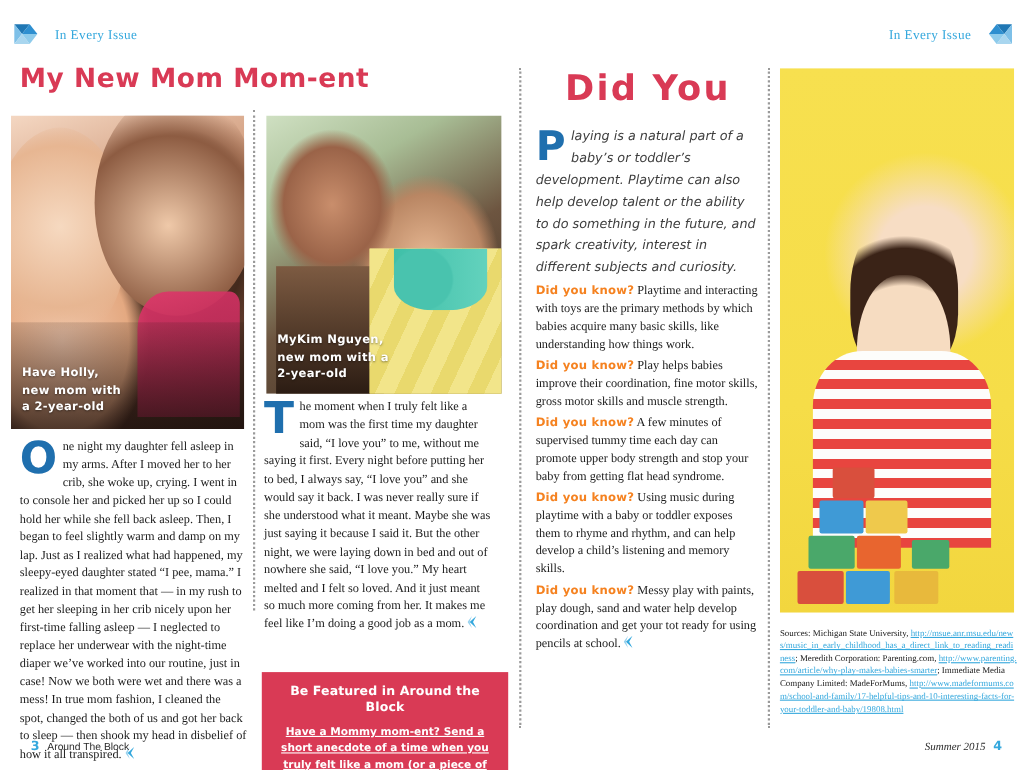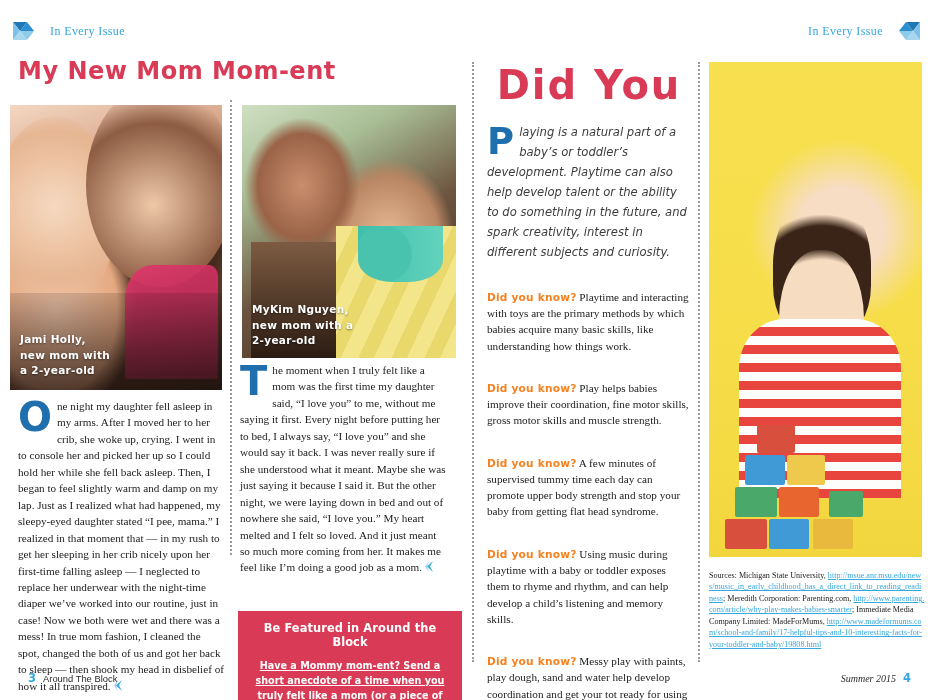--- a/index.html
+++ b/index.html
@@ -111,28 +111,28 @@
   
   .vdot { position: absolute; width: 1px; border-left: 2px dotted #9a9a9a; }
   .d1 { left: 230px; top: 100px; height: 455px; }
   .d2 { left: 472px; top: 62px; height: 600px; }
   .d3 { left: 698px; top: 62px; height: 600px; }
 
   
   .dyk { position: absolute; left: 487px; top: 62px; width: 204px; }
   .dyk-title {
     color: #d93a55; font-family: "DejaVu Sans", sans-serif; font-weight: bold;
-    font-size: 40px; line-height: 1.18; letter-spacing: 2px; text-align: center;
+    font-size: 32px; line-height: 1.18; letter-spacing: 2px; text-align: center;
   }
   .dyk-intro {
     margin-top: 14px; font-family: "DejaVu Sans", sans-serif; font-style: italic;
     font-size: 11.6px; line-height: 1.72; color: #3d3d3d;
   }
   .dyk-intro .dropcap { font-size: 37px; font-style: normal; margin: 4px 5px 0 0; }
-  .fact { margin-top: 26px; font-family: "Liberation Serif", serif;
+  .fact { margin-top: 3px; font-family: "Liberation Serif", serif;
           font-size: 11.2px; line-height: 1.45; color: #1b1b1b; }
   .fact b { color: #f58220; font-family: "DejaVu Sans", sans-serif; font-size: 10.6px; letter-spacing: .2px; }
 
   
   .rphoto { position: absolute; left: 709px; top: 62px; width: 213px; height: 495px; overflow: hidden; }
   .sources {
     position: absolute; left: 709px; top: 570px; width: 216px;
     font-family: "Liberation Serif", serif; font-size: 8.1px; line-height: 1.42; color: #1b1b1b;
   }
   .sources a { color: #35a8dd; text-decoration: underline; word-break: break-all; }
@@ -177,21 +177,21 @@
   </div>
 
   <div class="photos">
     <div class="photo photo1">
       <div class="ph-bg p1bg"></div>
         <div class="p1b"></div>
         <div class="p1c"></div>
       <div class="p1e"></div>
         <div class="p1d"></div>
       <div class="photo-caption" style="bottom:12px">
-        <div>Jami Holly,</div>
+        <div>Have Holly,</div>
         <div>new mom with</div>
         <div>a 2-year-old</div>
       </div>
     </div>
 
     <div class="photo photo2">
       <div class="ph-bg p2bg"></div>
         <div class="p2b"></div>
         <div class="p2c"></div>
         <div class="p2d"></div>

